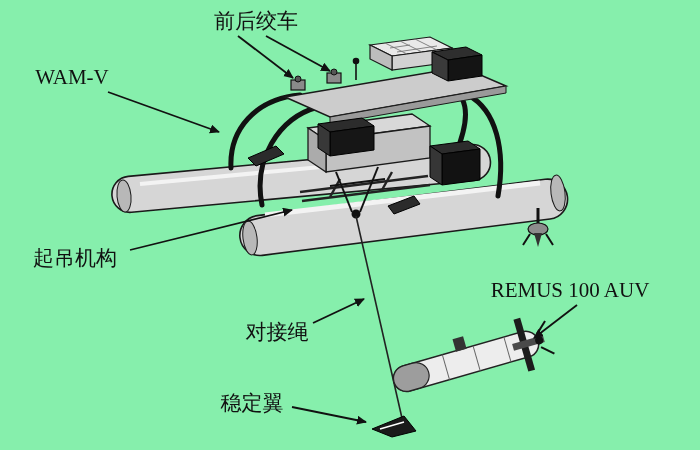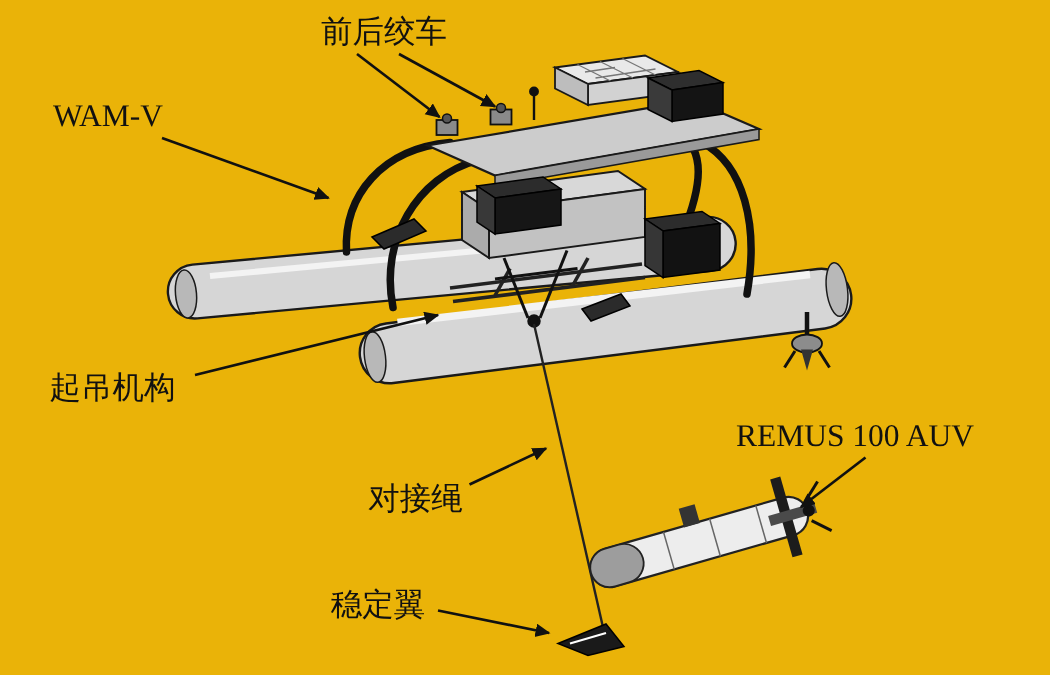--- a/index.html
+++ b/index.html
@@ -5,21 +5,21 @@
   html, body {
     margin: 0;
     padding: 0;
     background: #ffffff;
     font-family: "Liberation Serif", "DejaVu Serif", serif;
   }
   .canvas {
     position: relative;
     width: 700px;
     height: 450px;
-    background: #eab308;
+    background: #86efac;
     overflow: hidden;
   }
   svg text.diagram-label {
     font-family: "Liberation Serif", "DejaVu Serif", serif;
     font-size: 21px;
     fill: #111111;
   }
 </style>
 </head>
 <body>

